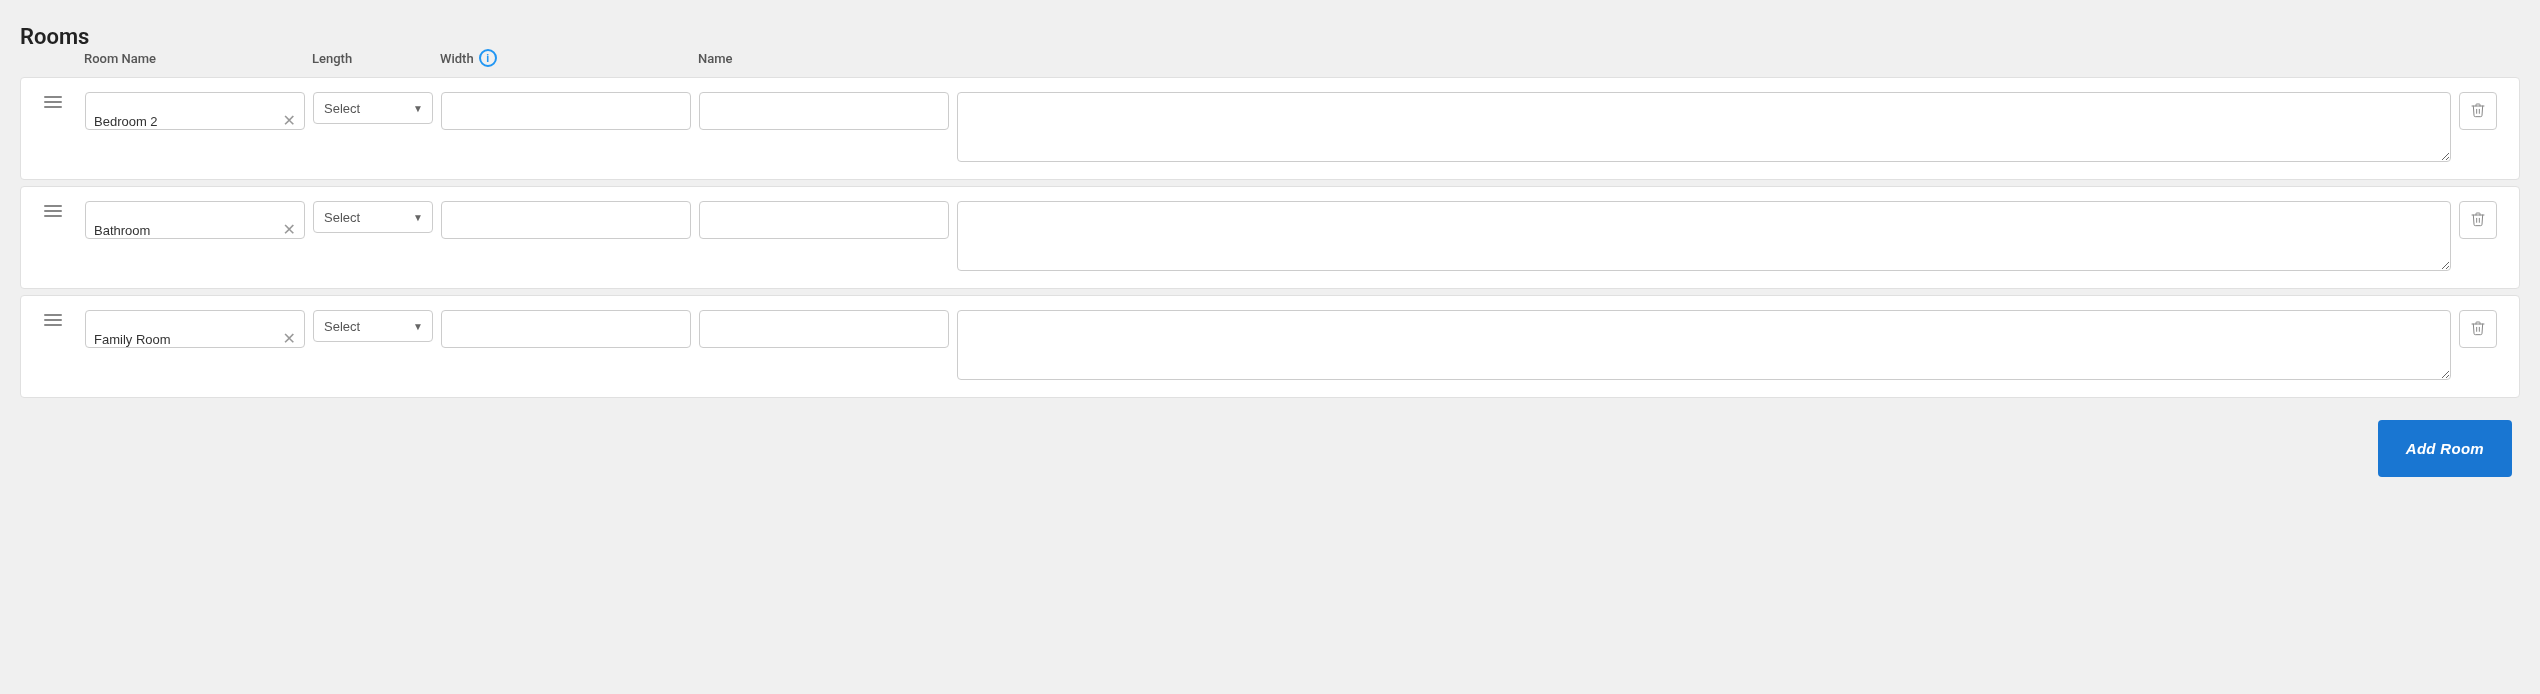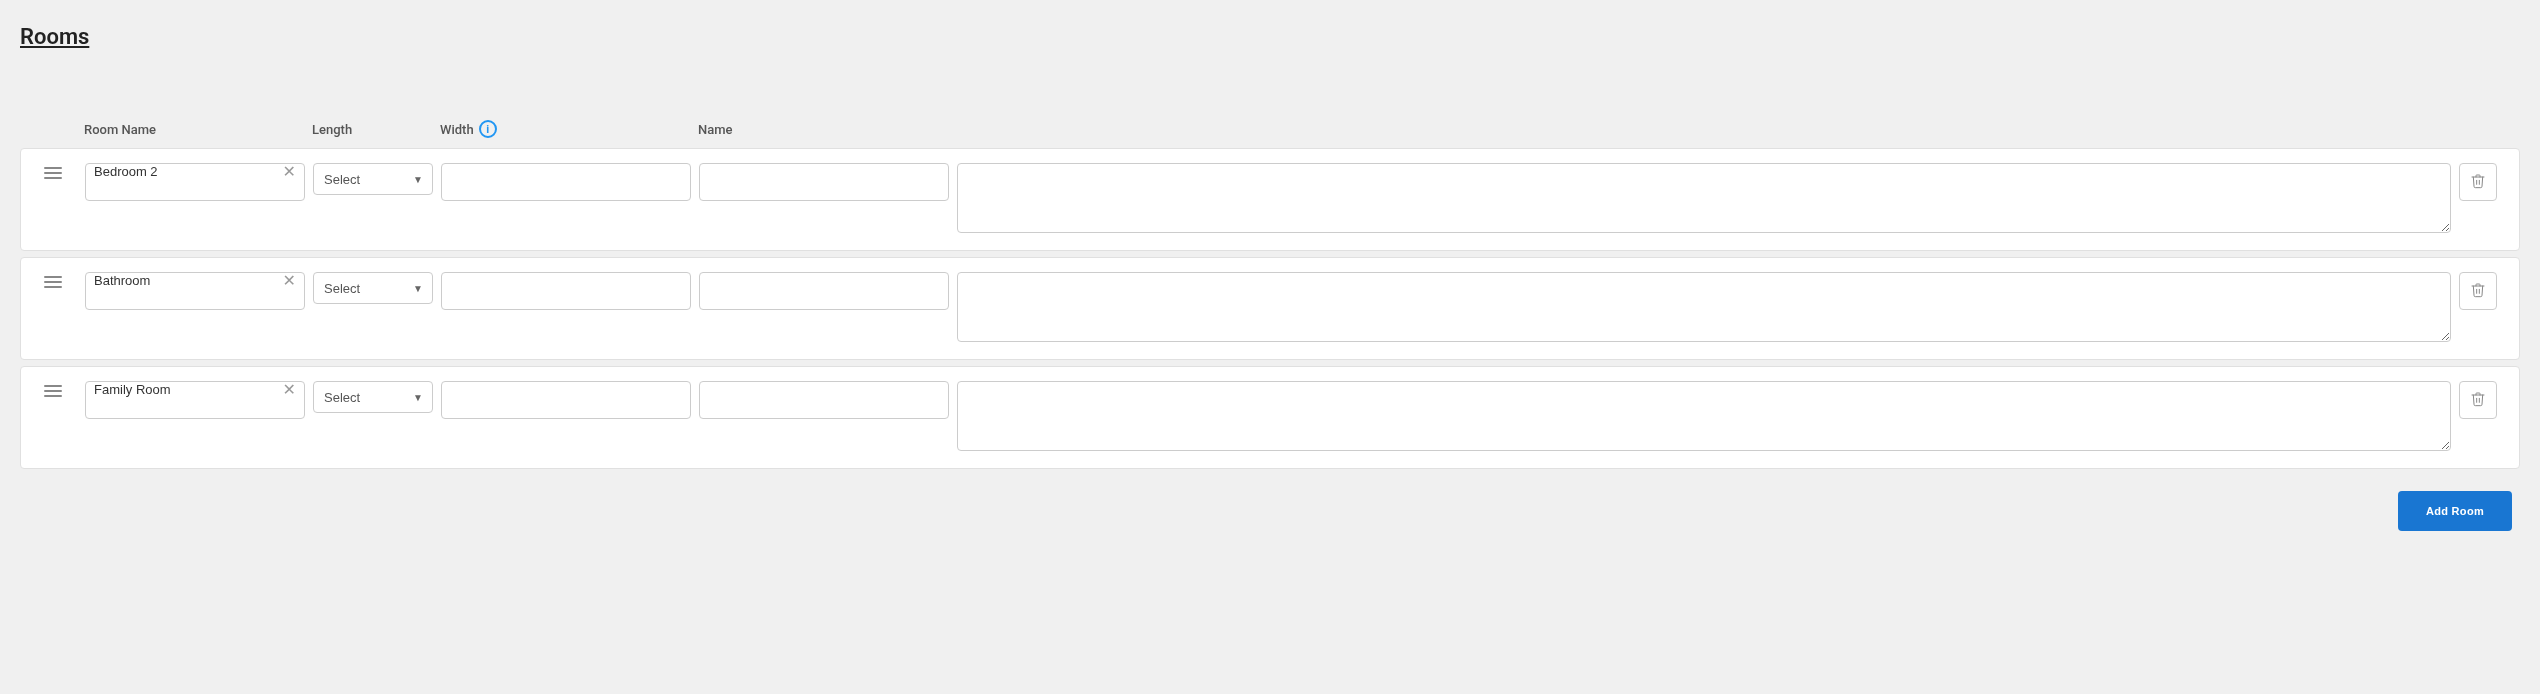--- a/index.html
+++ b/index.html
@@ -14,22 +14,20 @@
       font-size: 14px;
       color: #333;
       min-height: 694px;
       padding: 24px 20px;
     }
 
     .page-title {
       font-size: 22px;
       font-weight: 600;
       color: #222;
-      margin-bottom: 28px;
-      text-decoration: underline;
     }
 
     .rooms-table {
       width: 100%;
       background: transparent;
     }
 
     .table-header {
       display: grid;
       grid-template-columns: 48px 220px 120px 250px 250px 1fr 52px;
@@ -38,21 +36,20 @@
       align-items: center;
     }
 
     .header-cell {
       font-size: 13px;
       color: #555;
       font-weight: 500;
       display: flex;
       align-items: center;
       gap: 5px;
-      margin-top: 43px;
     }
 
     .info-icon {
       display: inline-flex;
       align-items: center;
       justify-content: center;
       width: 18px;
       height: 18px;
       border-radius: 50%;
       border: 2px solid #2196f3;
@@ -82,21 +79,21 @@
     .drag-handle span {
       display: block;
       width: 18px;
       height: 2px;
       background: #888;
       border-radius: 1px;
     }
 
     .room-name-input-wrapper {
       display: flex;
-      align-items: flex-start;
+      align-items: flex-end;
       border: 1px solid #ccc;
       border-radius: 4px;
       background: #fff;
       padding: 0 8px;
       height: 38px;
     }
 
     .room-name-input {
       border: none;
       outline: none;
@@ -214,25 +211,26 @@
       display: flex;
       justify-content: flex-end;
       padding: 16px 8px 0 8px;
     }
 
     .add-room-btn {
       background: #1976d2;
       color: #fff;
       border: none;
       border-radius: 4px;
-      padding: 14px 28px;
-      font-size: 11px;
+      padding: 20px 28px;
+      font-size: 15px;
       font-weight: 600;
       cursor: pointer;
       letter-spacing: 0.3px;
+      font-style: italic;
     }
 
     .col-drag { }
     .col-name { }
     .col-level { }
     .col-length { }
     .col-width { }
     .col-remarks { }
     .col-delete { }
   </style>

